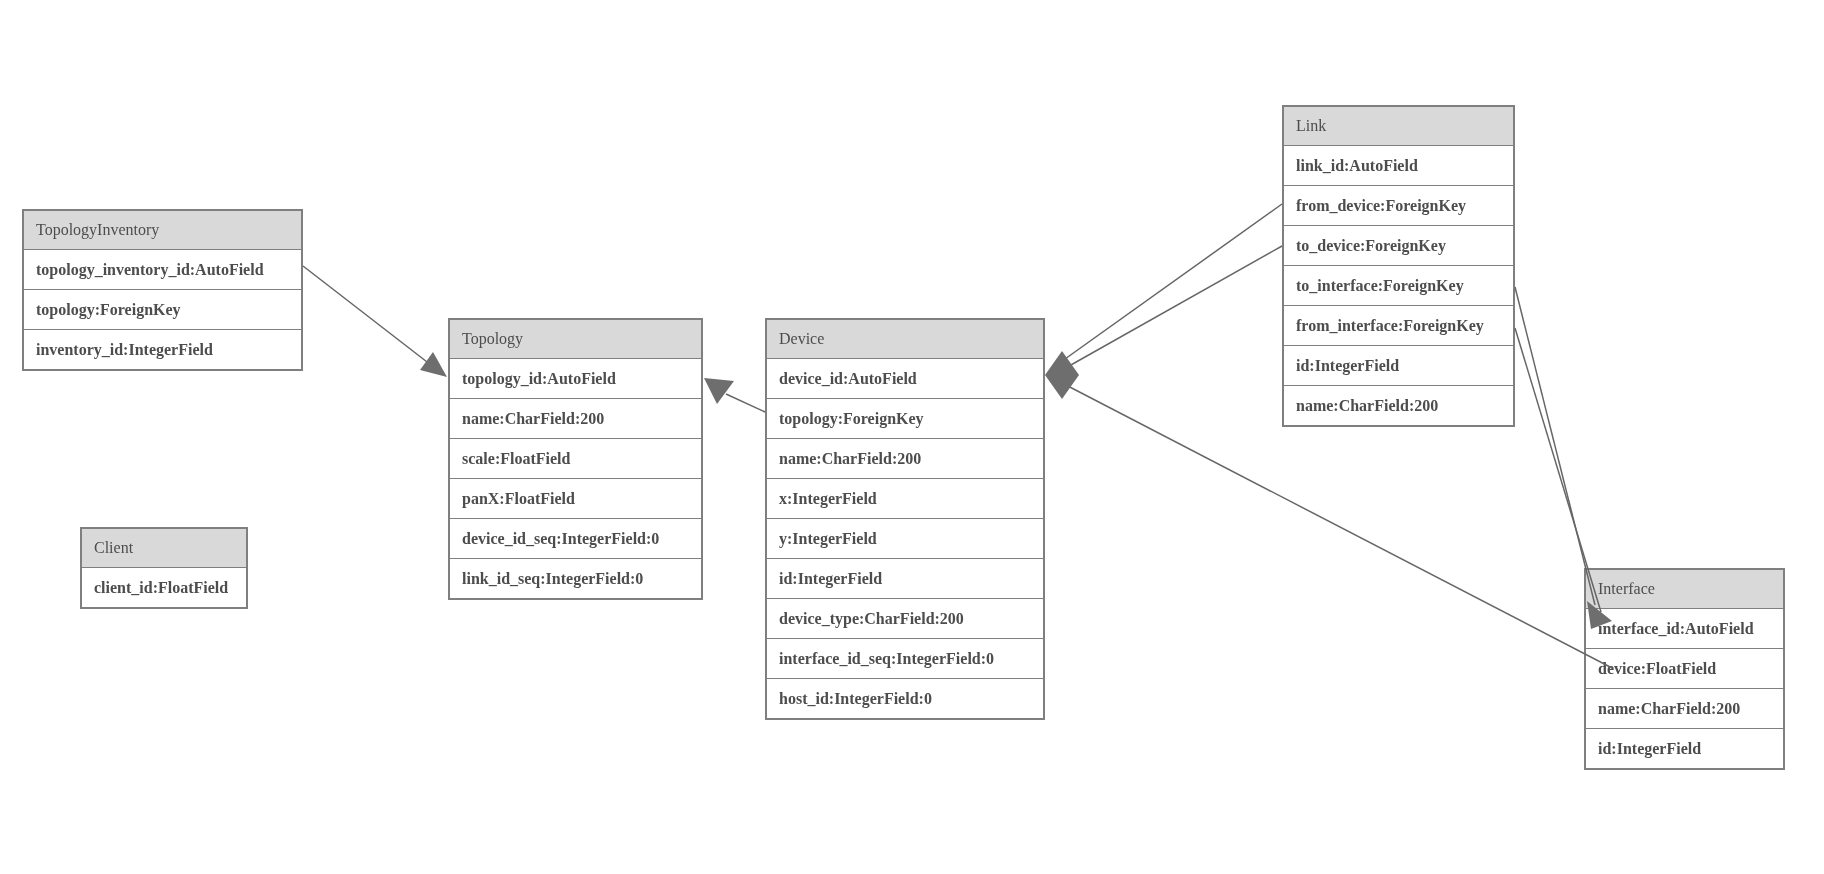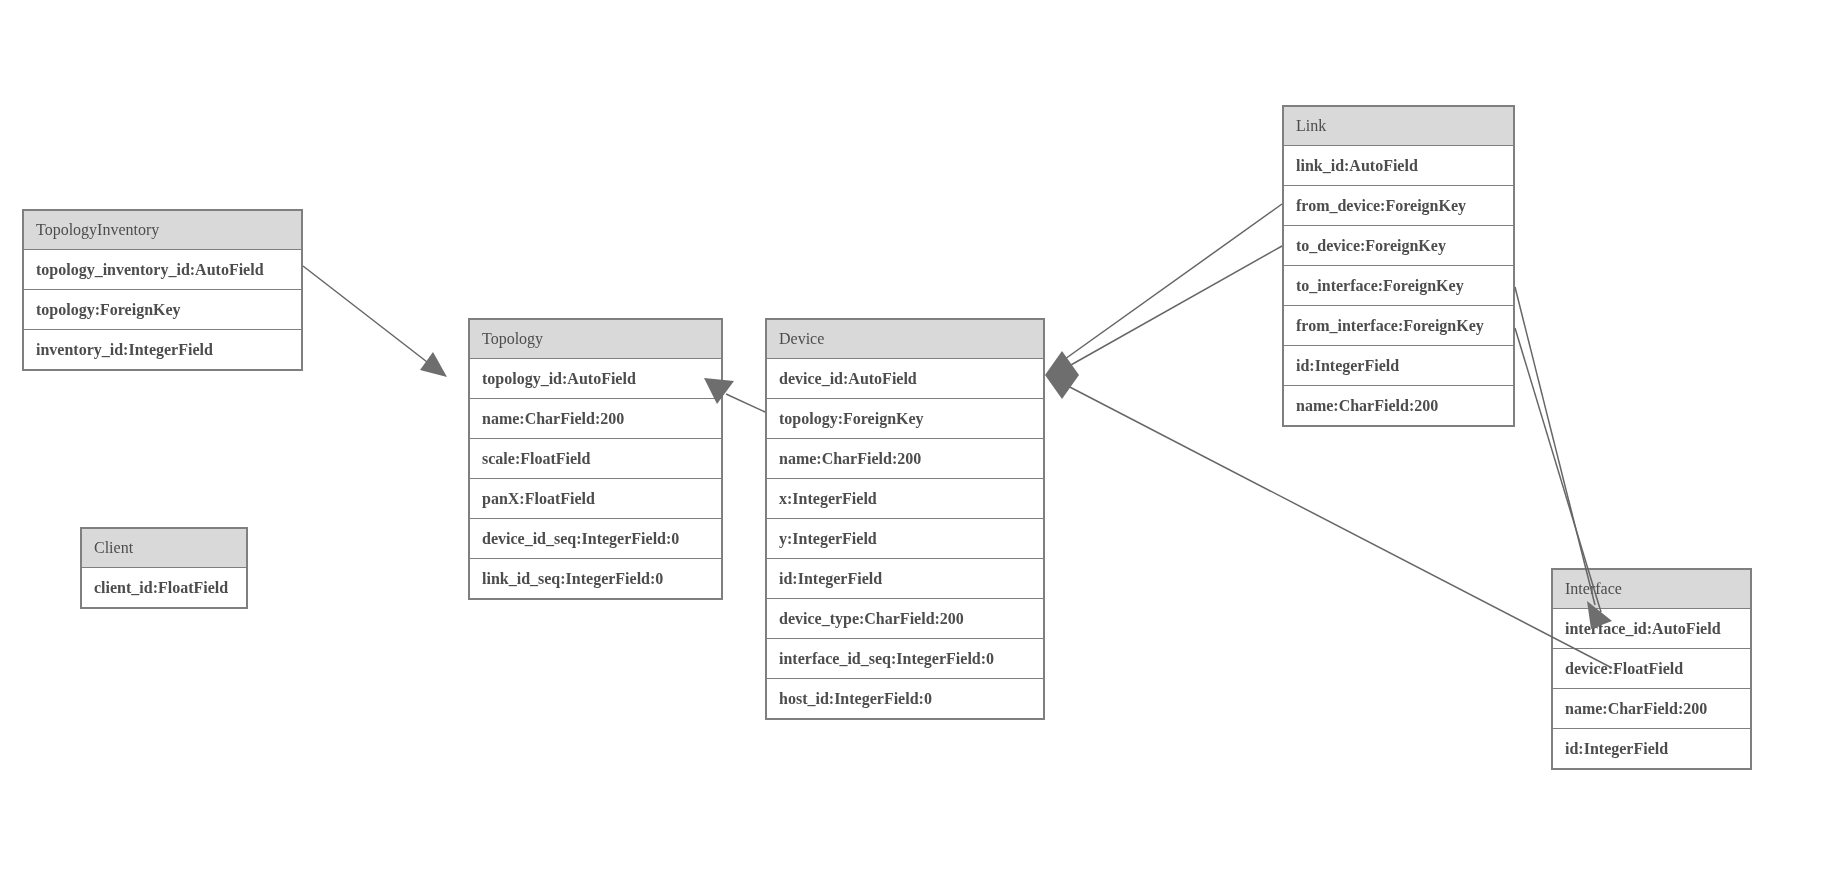--- a/index.html
+++ b/index.html
@@ -31,25 +31,25 @@
     height: 39px;
     line-height: 39px;
     padding: 0 12px;
     border-top: 1px solid #7f7f7f;
     background: #ffffff;
     white-space: nowrap;
     overflow: hidden;
     font-weight: bold;
   }
   .e-ti        { left: 22px;   top: 165px; width: 277px; margin-top: 44px; }
-  .e-topology  { left: 448px;  top: 318px; width: 251px; margin-left: 20px; }
+  .e-topology  { left: 448px;  top: 318px; width: 251px; }
   .e-client    { left: 80px;   top: 527px; width: 164px; }
   .e-device    { left: 765px;  top: 318px; width: 276px; }
   .e-link      { left: 1282px; top: 105px; width: 229px; }
-  .e-interface { left: 1551px; top: 568px; width: 197px; }
+  .e-interface { left: 1584px; top: 568px; width: 197px; }
   svg.wires {
     position: absolute;
     left: 0; top: 0;
     width: 1824px;
     height: 874px;
     z-index: 2;
     pointer-events: none;
   }
   svg.wires line { stroke: #666666; stroke-width: 1.5; }
   svg.wires polygon { fill: #6e6e6e; stroke: none; }

